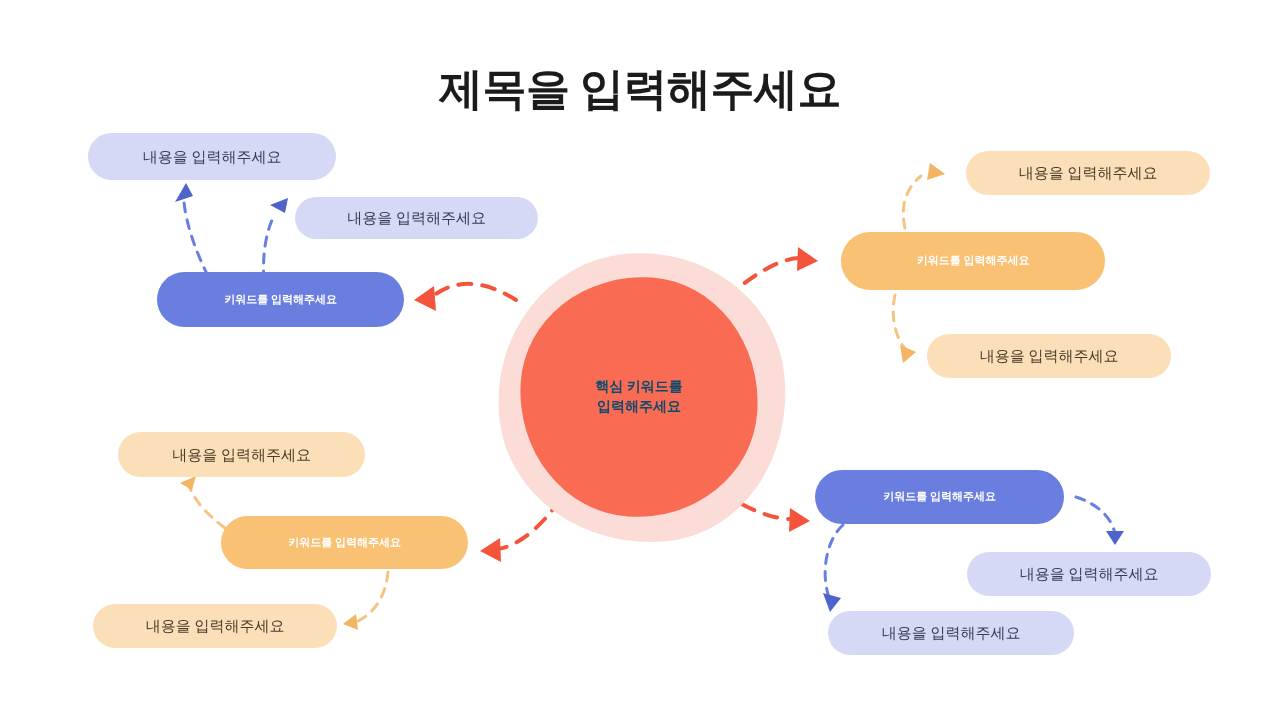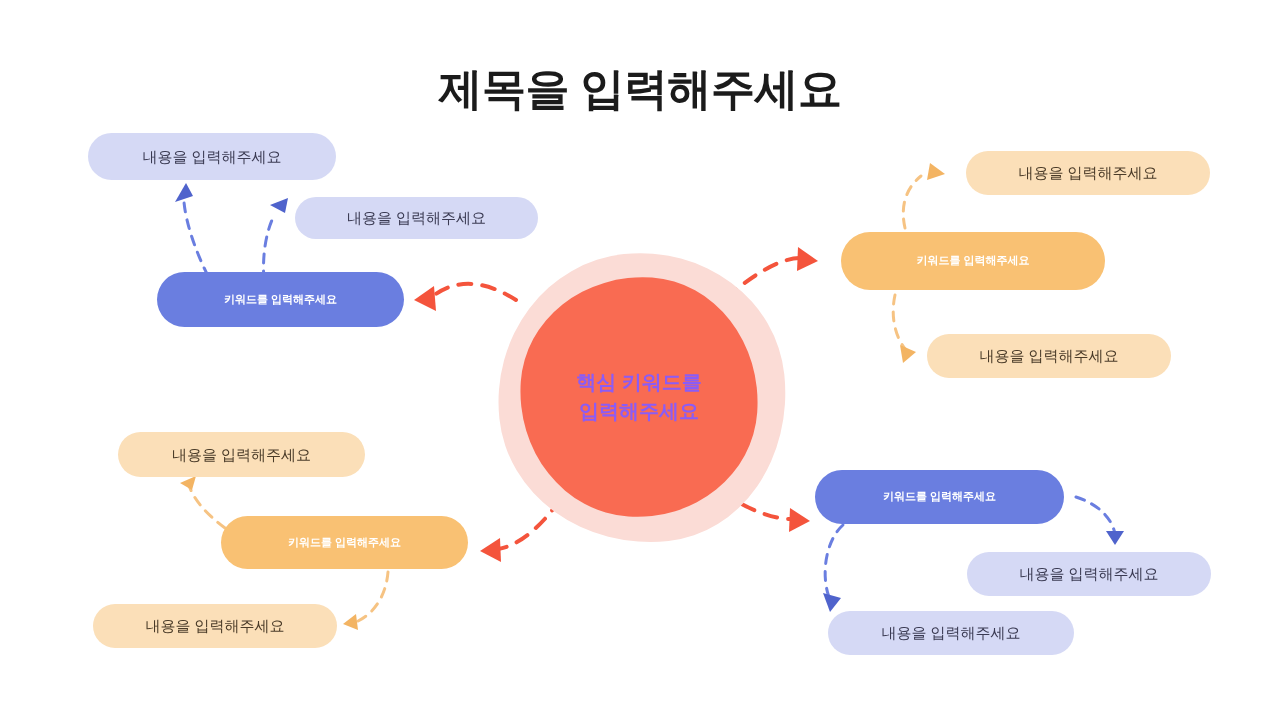--- a/index.html
+++ b/index.html
@@ -8,20 +8,21 @@
     height: 720px;
     background: #ffffff;
     font-family: "Liberation Sans", "DejaVu Sans", sans-serif;
     overflow: hidden;
   }
   #canvas {
     position: relative;
     width: 1256px;
     height: 720px;
     background: #ffffff;
+    font-family: Liberation Serif, serif;
   }
   #connectors {
     position: absolute;
     left: 0; top: 0;
     width: 1280px;
     height: 720px;
     pointer-events: none;
   }
   .title {
     position: absolute;
@@ -59,22 +60,22 @@
     transform: rotate(4deg);
   }
   .core-label {
     position: absolute;
     left: 22px; top: 24px;
     width: 238px; height: 240px;
     display: flex;
     align-items: center;
     justify-content: center;
     text-align: center;
-    color: #8b5cf6;
-    font-size: 20px;
+    color: #0c4a6e;
+    font-size: 14px;
     font-weight: bold;
     line-height: 1.45;
     white-space: pre-line;
   }
   
   .pill {
     position: absolute;
     display: flex;
     align-items: center;
     justify-content: center;

